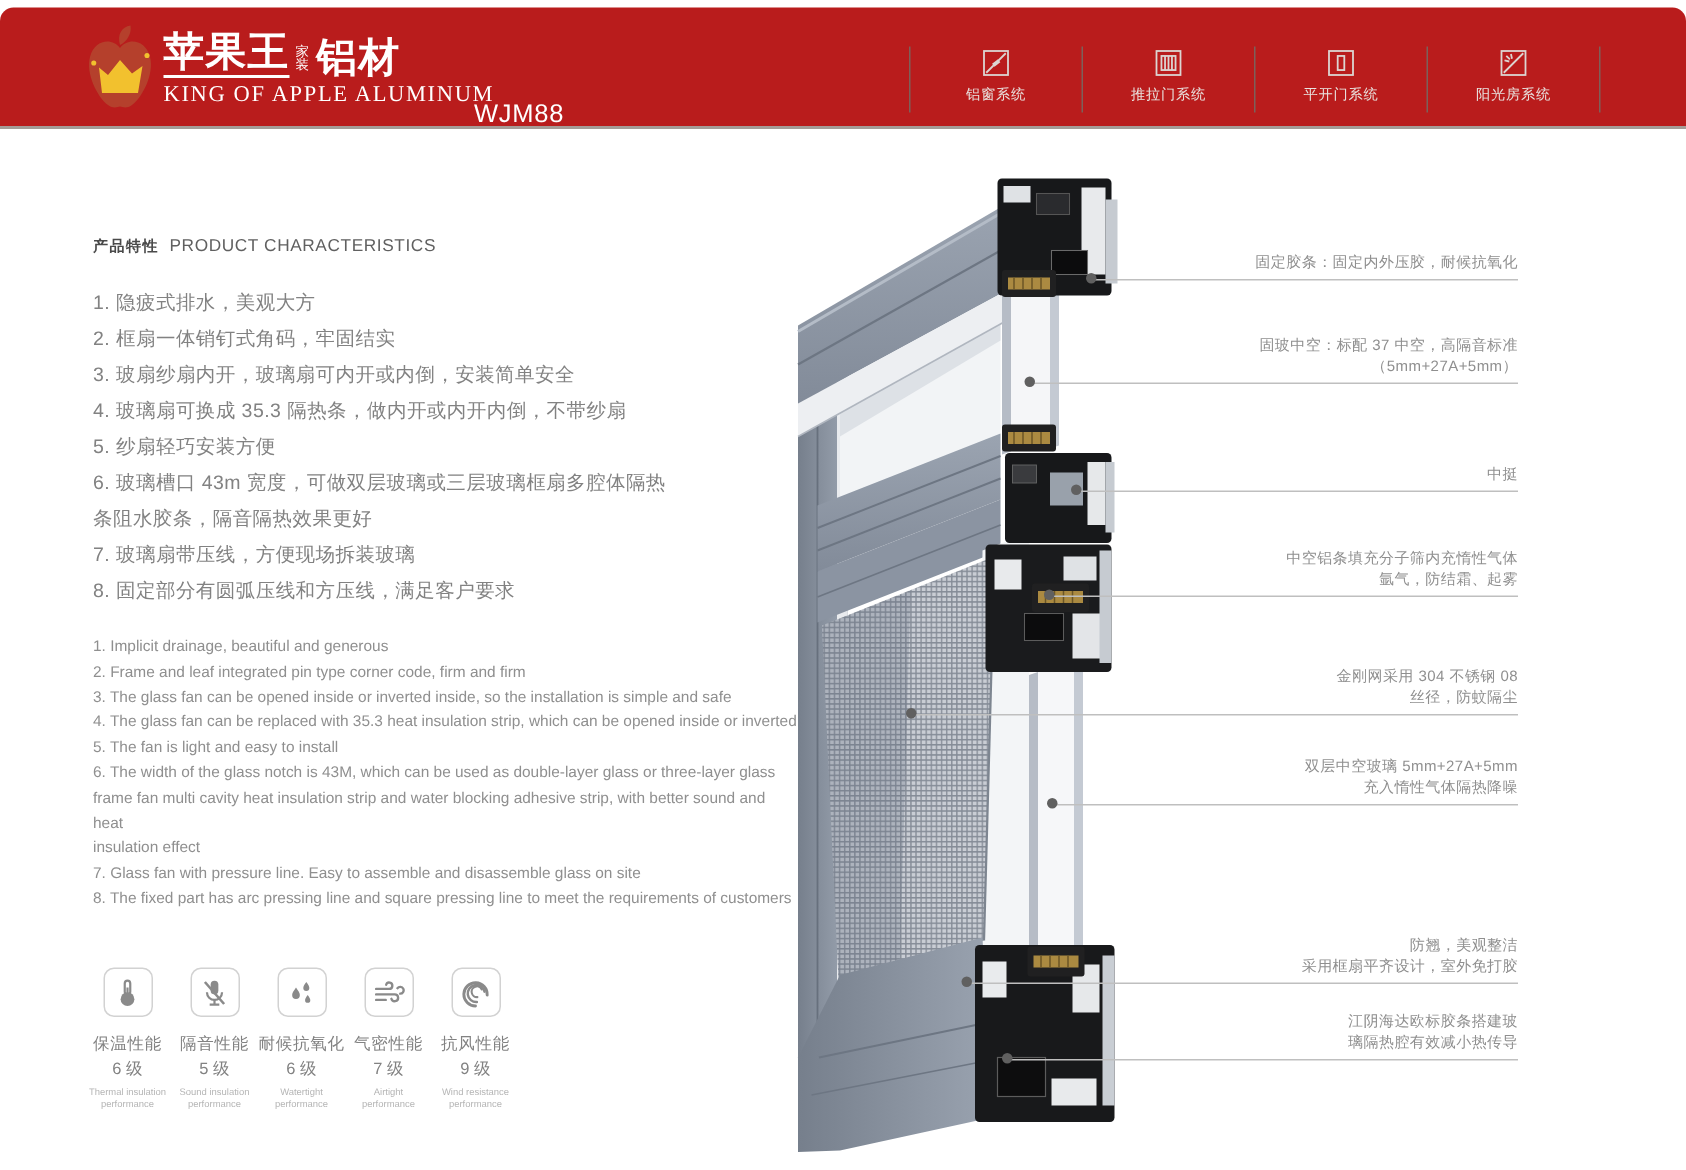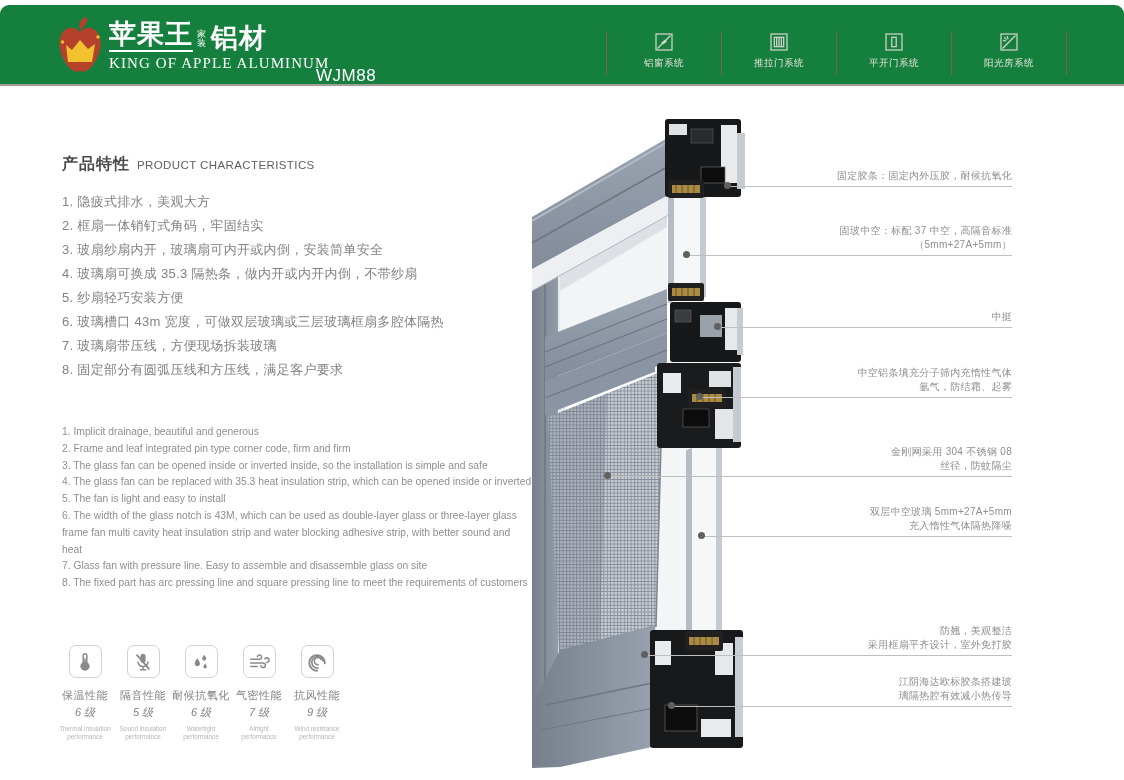--- a/index.html
+++ b/index.html
@@ -4,53 +4,53 @@
 <style>
   html,body{margin:0;padding:0;}
   body{
     width:1124px;height:780px;position:relative;overflow:hidden;
     background:#ffffff;font-family:"Liberation Sans","DejaVu Sans",sans-serif;
     -webkit-font-smoothing:antialiased;
   }
   
   .header{
     position:absolute;left:0;right:0;top:5px;height:79px;
-    background:#15803d;border-radius:9px 9px 0 0;
+    background:#b91c1c;border-radius:9px 9px 0 0;
     border-bottom:2px solid #a59c97;
   }
   .logo-apple{position:absolute;left:55px;top:10px;}
   .brand{position:absolute;left:109px;top:16px;color:#fff;}
   .brand-row{display:flex;align-items:flex-end;line-height:1;}
   .brand-cn{font-size:27px;font-weight:bold;letter-spacing:1px;border-bottom:2px solid #fff;padding-bottom:2px;}
   .brand-tag{font-size:9px;line-height:9px;margin:0 4px 4px 4px;width:10px;word-break:break-all;}
   .brand-suffix{font-size:27px;font-weight:bold;letter-spacing:1px;}
   .brand-en{font-family:"Liberation Serif","DejaVu Serif",serif;font-size:15px;letter-spacing:1.1px;margin-top:3px;}
   .prod-title{position:absolute;left:316px;top:23px;color:#fff;}
   .prod-model{font-size:17px;letter-spacing:0.5px;margin-top:38px;}
   .prod-series{font-size:15px;letter-spacing:1px;margin-top:5px;}
   .nav{position:absolute;right:57px;top:24px;display:flex;align-items:stretch;gap:24px;}
   .nav-sep{width:1px;background:#7d605a;margin-top:2px;height:44px;}
   .nav-item{width:66px;text-align:center;cursor:pointer;}
   .nav-item .ic{display:block;margin:2px auto 0 auto;}
   .nav-label{display:block;font-size:9.5px;color:#e9e2df;margin-top:4px;letter-spacing:0.5px;}
   
   .feat-title{position:absolute;left:62px;top:154px;}
-  .feat-title-cn{font-size:16px;color:#4a4a4a;font-weight:bold;letter-spacing:1px;}
+  .feat-title-cn{font-size:10px;color:#4a4a4a;font-weight:bold;letter-spacing:1px;}
   .feat-title-en{font-size:11.5px;color:#606060;margin-left:7px;letter-spacing:0.4px;}
   .cn-list{position:absolute;left:62px;top:190px;width:450px;}
   .cn-list div{font-size:13px;color:#828282;line-height:24px;letter-spacing:0.3px;}
   .en-list{position:absolute;left:62px;top:424px;width:470px;}
   .en-list div{font-size:10.3px;color:#8f8f8f;line-height:16.8px;}
   
   .perf{position:absolute;left:56px;top:645px;display:flex;}
   .perf-item{width:58px;text-align:center;}
   .perf-iconbox{width:31px;height:31px;border:1.5px solid #d2d2d2;border-radius:7px;margin:0 auto;
     display:flex;align-items:center;justify-content:center;}
   .perf-name{font-size:11px;color:#828282;margin-top:10px;letter-spacing:0.5px;}
-  .perf-level{font-size:11px;color:#828282;margin-top:2px;font-style:italic;}
+  .perf-level{font-size:11px;color:#828282;margin-top:2px;}
   .perf-en{font-size:6.3px;color:#b5b5b5;line-height:7.5px;margin:5px auto 0 auto;width:52px;}
   
   .co-label{position:absolute;right:112px;width:360px;text-align:right;
     font-size:10px;color:#8f8f8f;line-height:14px;letter-spacing:0.3px;}
   .co-label span{display:block;}
   .co-rule{position:absolute;height:1px;background:#bfbfbf;}
   .co-dot{position:absolute;width:7px;height:7px;border-radius:50%;background:#606060;}
   .window-illo{position:absolute;left:515px;top:105px;}
 </style>
 </head>
@@ -128,32 +128,34 @@
   <span class="feat-title-cn">产品特性</span><span class="feat-title-en">PRODUCT CHARACTERISTICS</span>
 </div>
 
 <div class="cn-list">
   <div>1. 隐疲式排水，美观大方</div>
   <div>2. 框扇一体销钉式角码，牢固结实</div>
   <div>3. 玻扇纱扇内开，玻璃扇可内开或内倒，安装简单安全</div>
   <div>4. 玻璃扇可换成 35.3 隔热条，做内开或内开内倒，不带纱扇</div>
   <div>5. 纱扇轻巧安装方便</div>
   <div>6. 玻璃槽口 43m 宽度，可做双层玻璃或三层玻璃框扇多腔体隔热</div>
+  <div>条阻水胶条，隔音隔热效果更好</div>
   <div>7. 玻璃扇带压线，方便现场拆装玻璃</div>
   <div>8. 固定部分有圆弧压线和方压线，满足客户要求</div>
 </div>
 
 <div class="en-list">
   <div>1.  Implicit drainage, beautiful and generous</div>
   <div>2. Frame and leaf integrated pin type corner code, firm and firm</div>
   <div>3. The glass fan can be opened inside or inverted inside, so the installation is simple and safe</div>
   <div>4. The glass fan can be replaced with 35.3 heat insulation strip, which can be opened inside or inverted</div>
   <div>5. The fan is light and easy to install</div>
   <div>6. The width of the glass notch is 43M, which can be used as double-layer glass or three-layer glass</div>
   <div>frame fan multi cavity heat insulation strip and water blocking adhesive strip, with better sound and heat</div>
+  <div>insulation effect</div>
   <div>7. Glass fan with pressure line. Easy to assemble and disassemble glass on site</div>
   <div>8. The fixed part has arc pressing line and square pressing line to meet the requirements of customers</div>
 </div>
 
 <div class="perf">
 
   <div class="perf-item">
     <div class="perf-iconbox">
       <svg width="22" height="22" viewBox="0 0 24 24">
         <rect x="10" y="3" width="4" height="10" rx="2" fill="none" stroke="#8a8a8a" stroke-width="1.6"></rect>

